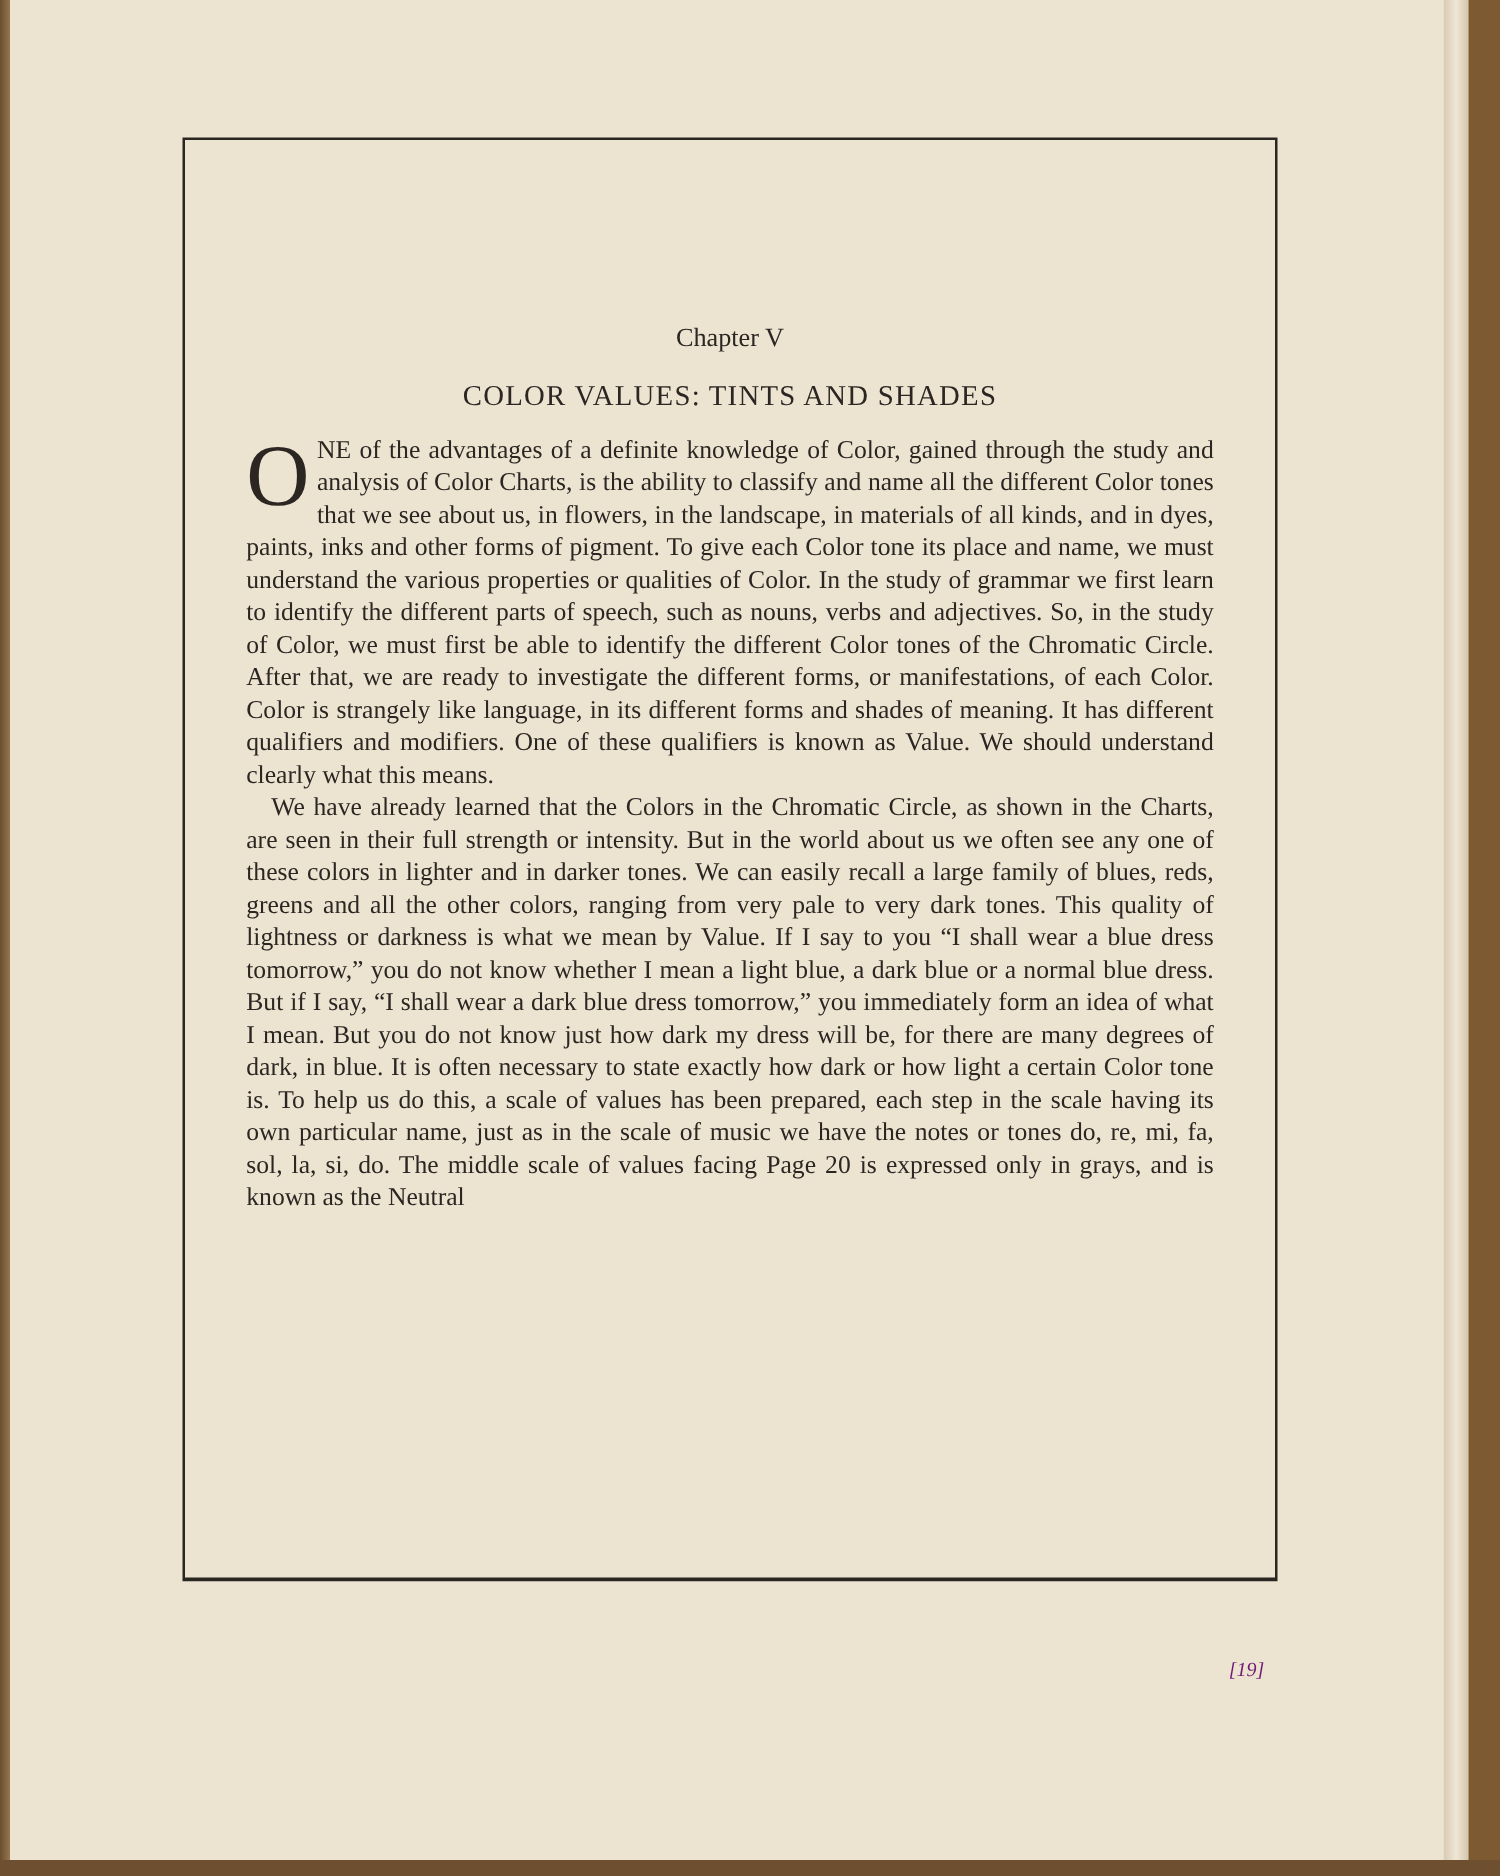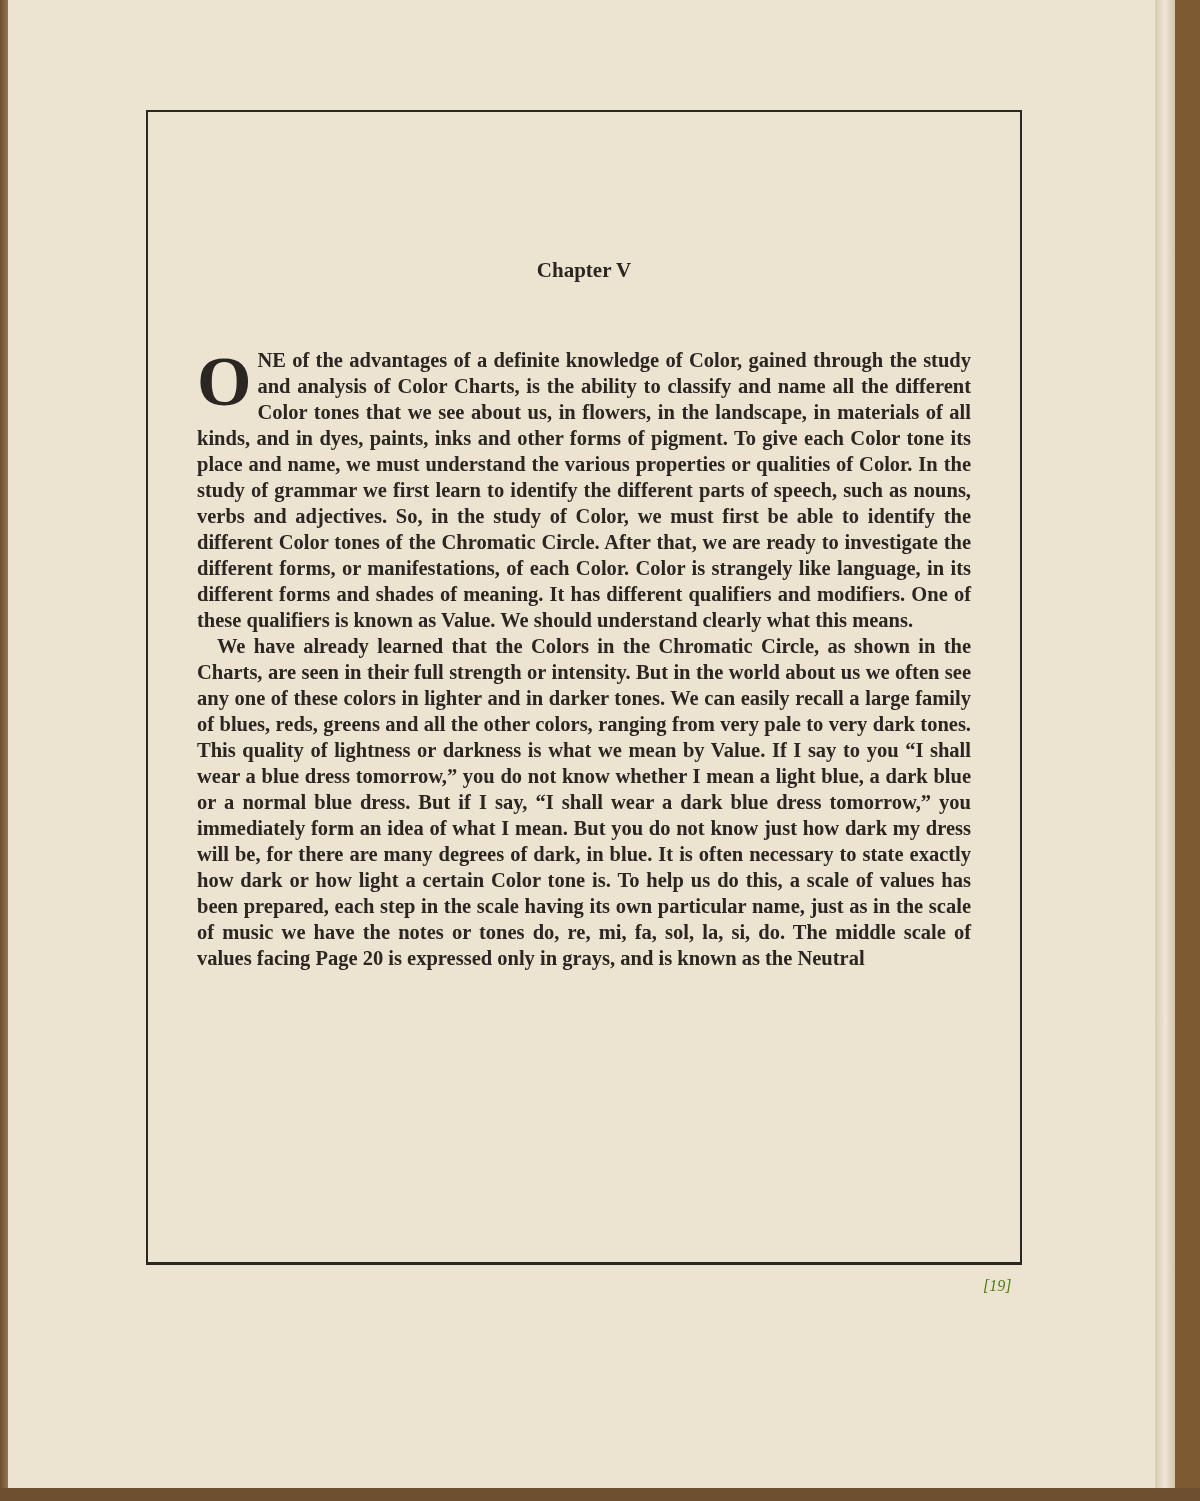--- a/index.html
+++ b/index.html
@@ -2,36 +2,37 @@
 <html><head>
 <meta charset="utf-8">
 <style>
 html,body{margin:0;padding:0;}
 body{width:1200px;height:1501px;background:#7a5a36;position:relative;overflow:hidden;font-family:"Liberation Serif","DejaVu Serif",serif;}
 .leftedge{position:absolute;left:0;top:0;width:12px;height:1501px;background:linear-gradient(90deg,#6b4e2e,#a88a60);}
 .page{position:absolute;left:8px;top:0;width:1150px;height:1490px;background:#ece3d1;}
 .pagestack{position:absolute;left:1155px;top:0;width:20px;height:1495px;background:linear-gradient(90deg,#d8cbb3,#efe6d6,#d3c5aa);}
 .cover{position:absolute;left:1175px;top:0;width:25px;height:1501px;background:#7d5a32;}
 .bottom{position:absolute;left:0;top:1488px;width:1200px;height:13px;background:#6e5030;}
-.frame{position:absolute;left:138px;top:110px;width:876px;height:1155px;border:2px solid #2a2622;border-bottom:3px solid #2a2622;box-sizing:border-box;font-weight:bold;}
+.frame{position:absolute;left:138px;top:110px;width:876px;height:1155px;border:2px solid #2a2622;border-bottom:3px solid #2a2622;box-sizing:border-box;}
 .chapter{position:absolute;left:0;width:100%;top:146px;text-align:center;font-size:21px;color:#2b2622;}
 .title{position:absolute;left:0;width:100%;top:192px;text-align:center;font-size:23px;letter-spacing:1px;color:#2b2622;}
 .body{position:absolute;left:49px;top:235px;width:774px;font-size:20.5px;line-height:26px;color:#2b2622;text-align:justify;}
 .body p{margin:0;}
 .body p.indent{text-indent:20px;margin-top:0;}
 .dropcap{float:left;font-size:70px;line-height:62px;margin:4px 6px 0 0;}
-.folio{position:absolute;left:975px;top:1277px;font-size:16px;font-style:italic;color:#4d7c0f;}
+.folio{position:absolute;left:975px;top:1328px;font-size:16px;font-style:italic;color:#701a75;}
 </style>
 </head>
 <body>
 
 <div class="leftedge"></div>
 <div class="page">
   <div class="frame">
     <div class="chapter">Chapter V</div>
+    <div class="title">COLOR VALUES: TINTS AND SHADES</div>
     <div class="body">
       <p><span class="dropcap">O</span><span>NE of the advantages of a definite knowledge of Color, gained through the study and analysis of Color Charts, is the ability to classify and name all the different Color tones that we see about us, in flowers, in the landscape, in materials of all kinds, and in dyes, paints, inks and other forms of pigment. To give each Color tone its place and name, we must understand the various properties or qualities of Color. In the study of grammar we first learn to identify the different parts of speech, such as nouns, verbs and adjectives. So, in the study of Color, we must first be able to identify the different Color tones of the Chromatic Circle. After that, we are ready to investigate the different forms, or manifestations, of each Color. Color is strangely like language, in its different forms and shades of meaning. It has different qualifiers and modifiers. One of these qualifiers is known as Value. We should understand clearly what this means.</span></p>
       <p class="indent">We have already learned that the Colors in the Chromatic Circle, as shown in the Charts, are seen in their full strength or intensity. But in the world about us we often see any one of these colors in lighter and in darker tones. We can easily recall a large family of blues, reds, greens and all the other colors, ranging from very pale to very dark tones. This quality of lightness or darkness is what we mean by Value. If I say to you “I shall wear a blue dress tomorrow,” you do not know whether I mean a light blue, a dark blue or a normal blue dress. But if I say, “I shall wear a dark blue dress tomorrow,” you immediately form an idea of what I mean. But you do not know just how dark my dress will be, for there are many degrees of dark, in blue. It is often necessary to state exactly how dark or how light a certain Color tone is. To help us do this, a scale of values has been prepared, each step in the scale having its own particular name, just as in the scale of music we have the notes or tones do, re, mi, fa, sol, la, si, do. The middle scale of values facing Page 20 is expressed only in grays, and is known as the Neutral</p>
     </div>
   </div>
   <div class="folio">[19]</div>
 </div>
 <div class="pagestack"></div>
 <div class="cover"></div>
 <div class="bottom"></div>

